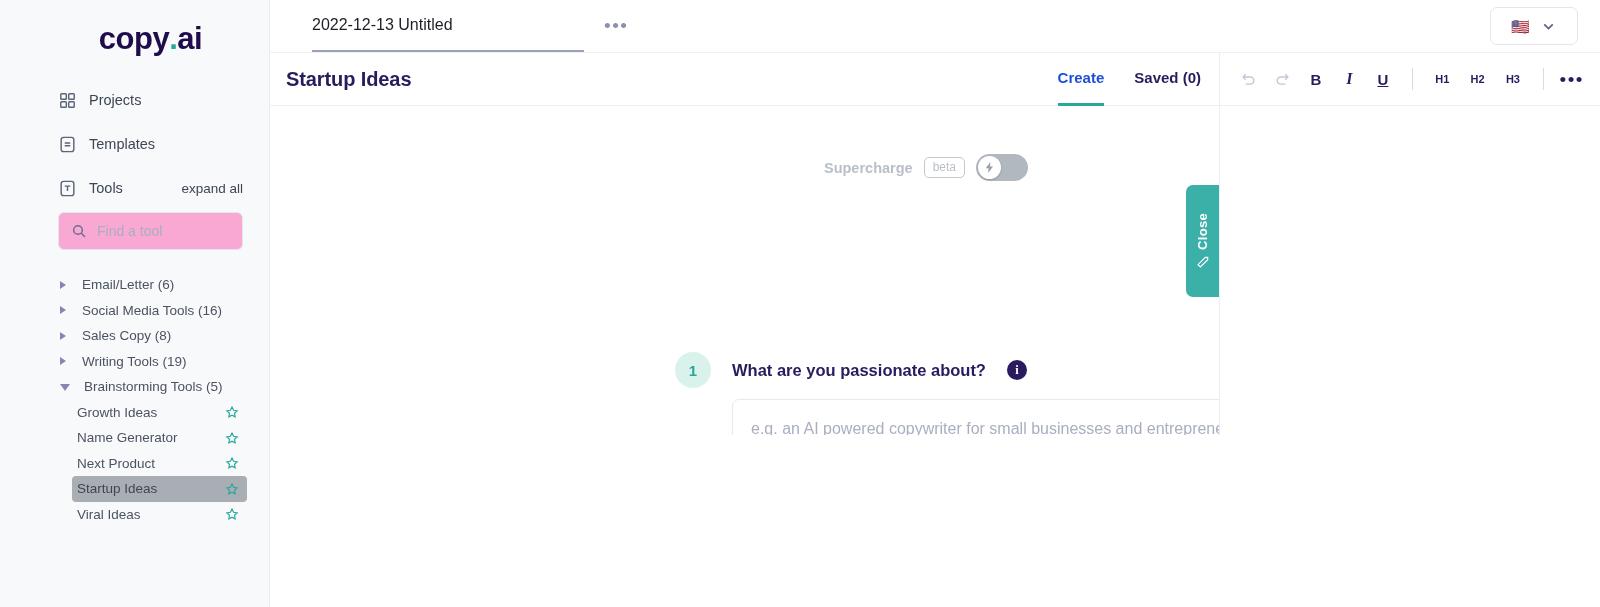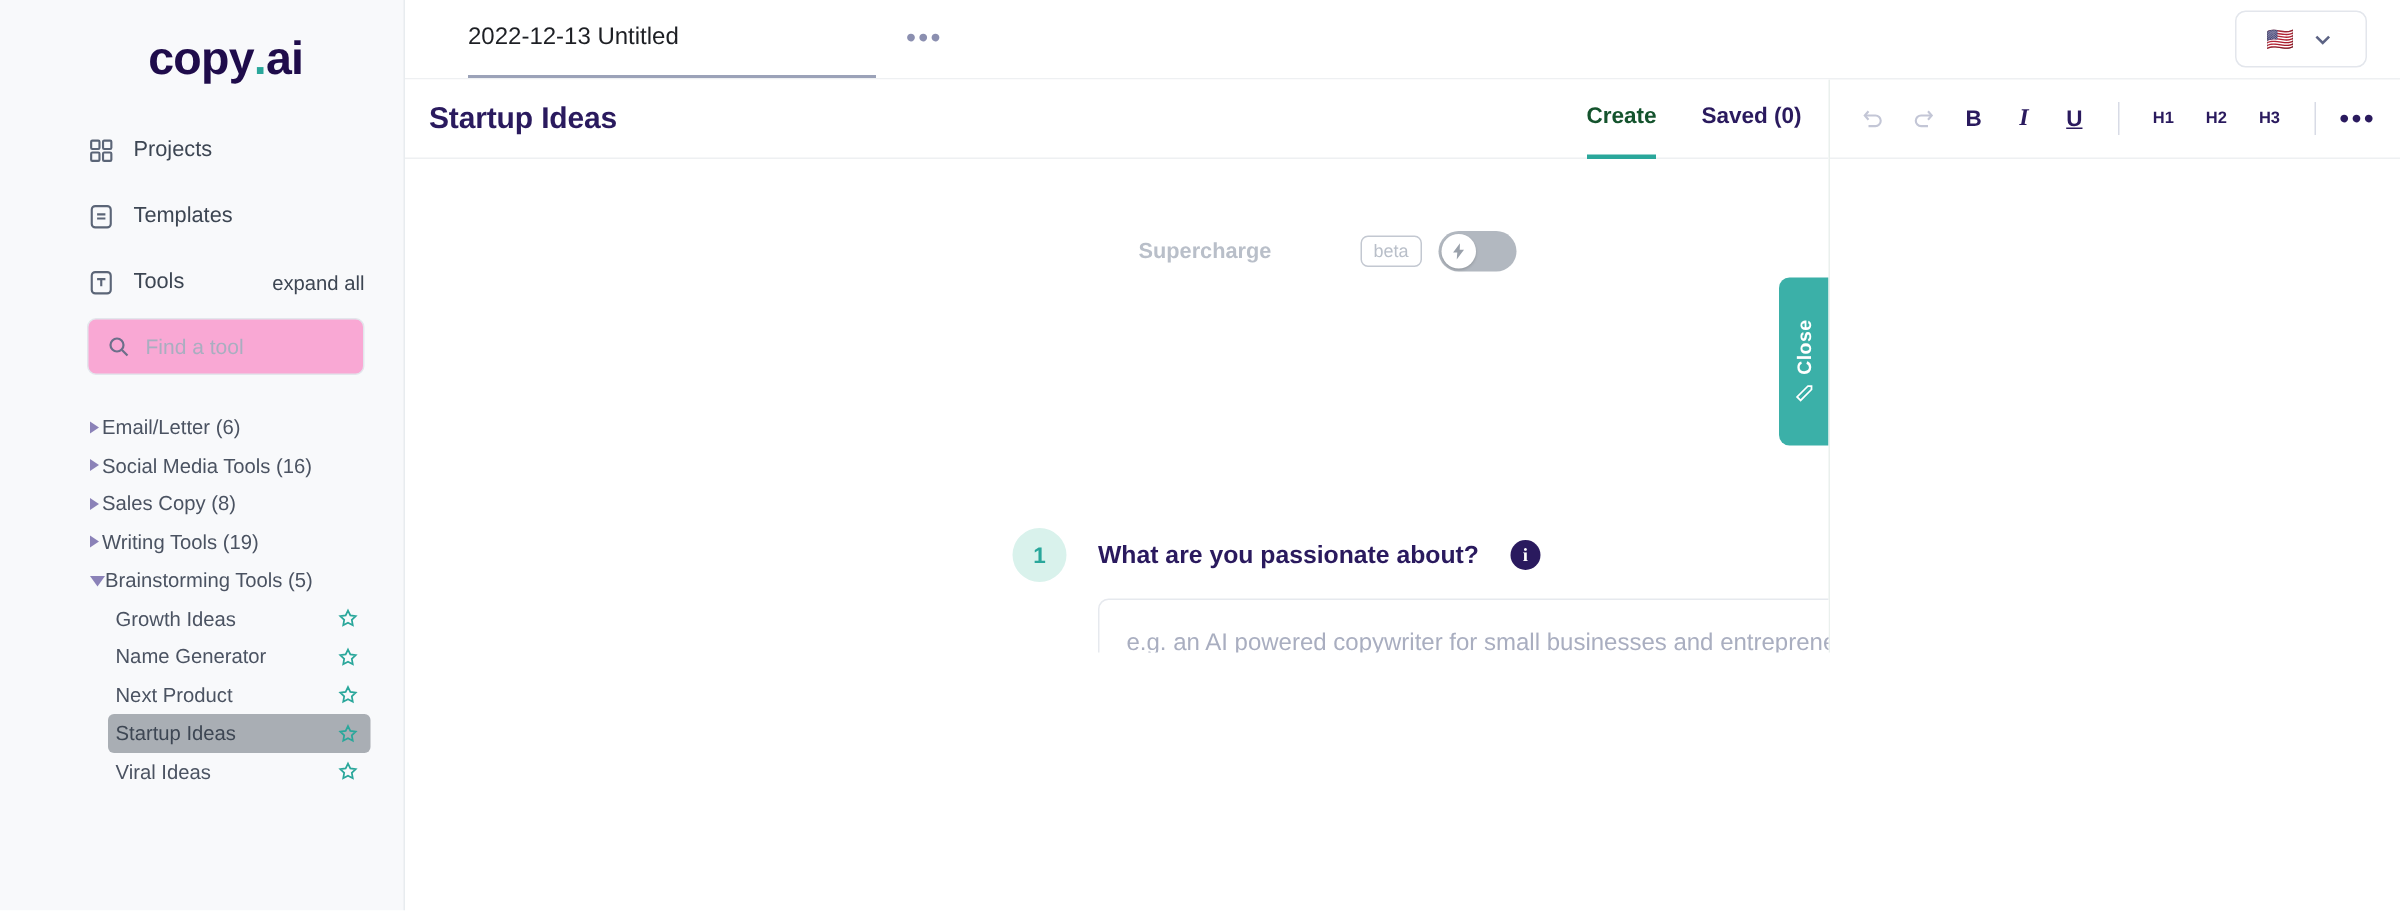--- a/index.html
+++ b/index.html
@@ -66,21 +66,21 @@
     border: none; outline: none; background: transparent;
     font-family: "Liberation Sans", sans-serif;
     font-size: 14px; color: #3d4653; width: 100%;
   }
   .search-wrap input::placeholder { color: #a9aec0; }
 
   .cat-list { margin-top: 22px; }
   .cat-row {
     height: 25.5px;
     display: flex; align-items: center;
-    padding-left: 28px; 
+    padding-left: 28px; gap: 14px;
     cursor: pointer;
   }
   .caret {
     width: 0; height: 0; flex: 0 0 8px;
     border-left: 6px solid #8b82b8;
     border-top: 4.5px solid transparent;
     border-bottom: 4.5px solid transparent;
   }
   .caret.open {
     border-left: 5px solid transparent;
@@ -162,32 +162,32 @@
     font-size: 20px; font-weight: 700; color: #2a1a5e;
     letter-spacing: -0.1px;
   }
   .tabs { margin-left: auto; display: flex; align-items: flex-end; gap: 30px; height: 53px; padding-right: 18px; }
   .tab {
     height: 53px; display: flex; align-items: center;
     font-size: 15px; font-weight: 700; color: #2a1a5e;
     cursor: pointer;
     border-bottom: 3px solid transparent;
   }
-  .tab.active { color: #14532d; border-bottom-color: #2aa79b; }
+  .tab.active { color: #1d4ed8; border-bottom-color: #2aa79b; }
 
   .form-body { padding: 0; position: relative; height: calc(607px - 53px - 53px); }
 
   .supercharge {
-    position: absolute; top: 48px; right: 208px;
+    position: absolute; top: 48px; right: 191px;
     display: flex; align-items: center; gap: 11px;
   }
   .supercharge .sc-label { font-size: 14.5px; font-weight: 700; color: #b9bfc9; }
   .beta-pill {
     border: 1px solid #c3c8d1; border-radius: 5px;
-    padding: 2px 8px 3px; font-size: 12px; color: #b9bfc9; font-weight: 500; margin-left: 48px;
+    padding: 2px 8px 3px; font-size: 12px; color: #b9bfc9; font-weight: 500;
   }
   .toggle {
     width: 52px; height: 27px; border-radius: 14px;
     background: #b2b8c0;
     display: flex; align-items: center;
     padding: 2px; cursor: pointer;
   }
   .toggle .knob {
     width: 23px; height: 23px; border-radius: 50%;
     background: #ffffff;

